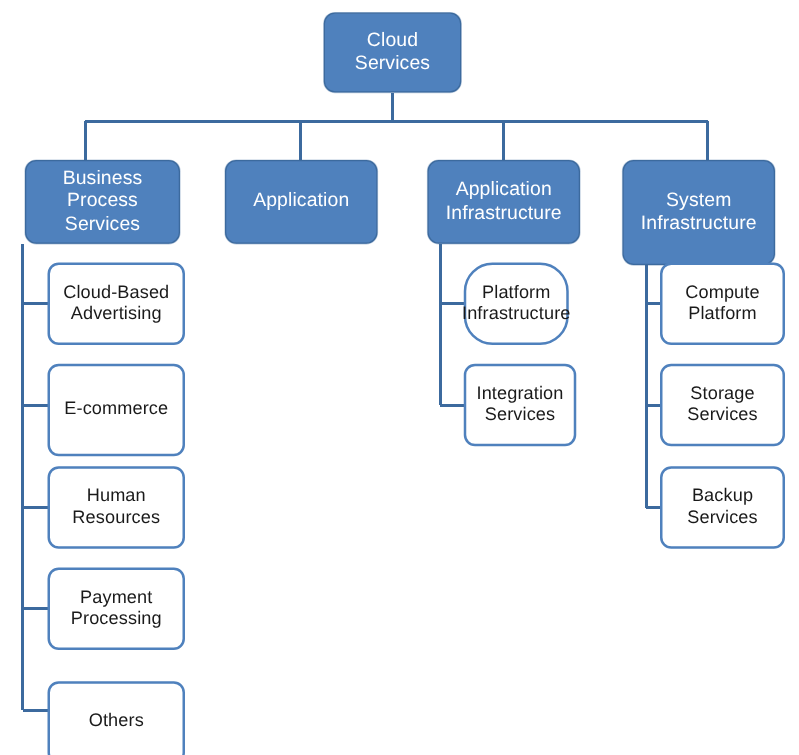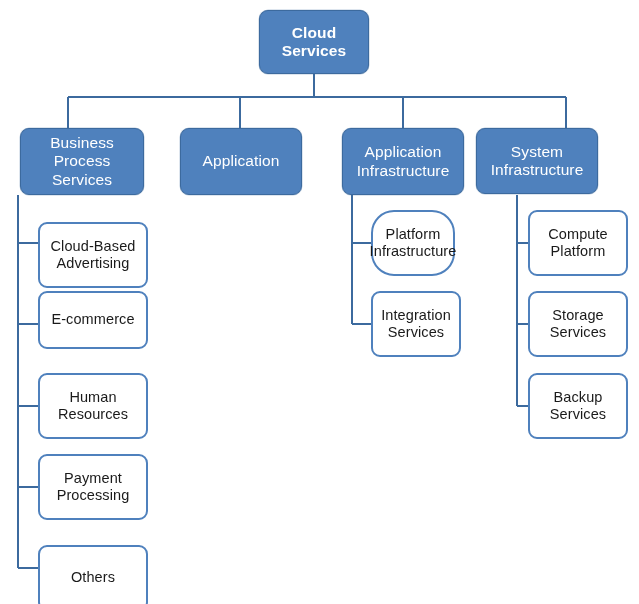--- a/index.html
+++ b/index.html
@@ -93,50 +93,50 @@
 
     <g stroke="#3C6A9E" stroke-width="2.4" fill="none" shape-rendering="crispEdges">
 
       <line x1="517" y1="195" x2="517" y2="406"></line>
       <line x1="517" y1="243" x2="528" y2="243"></line>
       <line x1="517" y1="324" x2="528" y2="324"></line>
       <line x1="517" y1="406" x2="528" y2="406"></line>
     </g>
   </svg>
 
-  <div class="node filled" style="left:259px; top:10px; width:110px; height:64px;font-weight:bold;">
+  <div class="node filled" style="left:259px; top:10px; width:110px; height:64px;">
     <span class="label">Cloud
 Services</span>
   </div>
 
   <div class="node filled" style="left:20px; top:128px; width:124px; height:67px;">
     <span class="label">Business Process
 Services</span>
   </div>
 
   <div class="node filled" style="left:180px; top:128px; width:122px; height:67px;">
     <span class="label">Application</span>
   </div>
 
   <div class="node filled" style="left:342px; top:128px; width:122px; height:67px;">
     <span class="label">Application
 Infrastructure</span>
   </div>
 
-  <div class="node filled" style="left:476px; top:128px; width:122px; height:66px;align-items:center;">
+  <div class="node filled" style="left:498px; top:128px; width:122px; height:84px;align-items:center;">
     <span class="label">System
 Infrastructure</span>
   </div>
 
-  <div class="node leaf" style="left:38px; top:210px; width:110px; height:66px;margin-top:12px;">
+  <div class="node leaf" style="left:38px; top:210px; width:110px; height:66px;">
     <span class="label">Cloud-Based
 Advertising</span>
   </div>
 
-  <div class="node leaf" style="left:38px; top:291px; width:110px; height:58px;">
+  <div class="node leaf" style="left:38px; top:291px; width:110px; height:74px;">
     <span class="label">E-commerce</span>
   </div>
 
   <div class="node leaf" style="left:38px; top:373px; width:110px; height:66px;">
     <span class="label">Human
 Resources</span>
   </div>
 
   <div class="node leaf" style="left:38px; top:454px; width:110px; height:66px;">
     <span class="label">Payment

